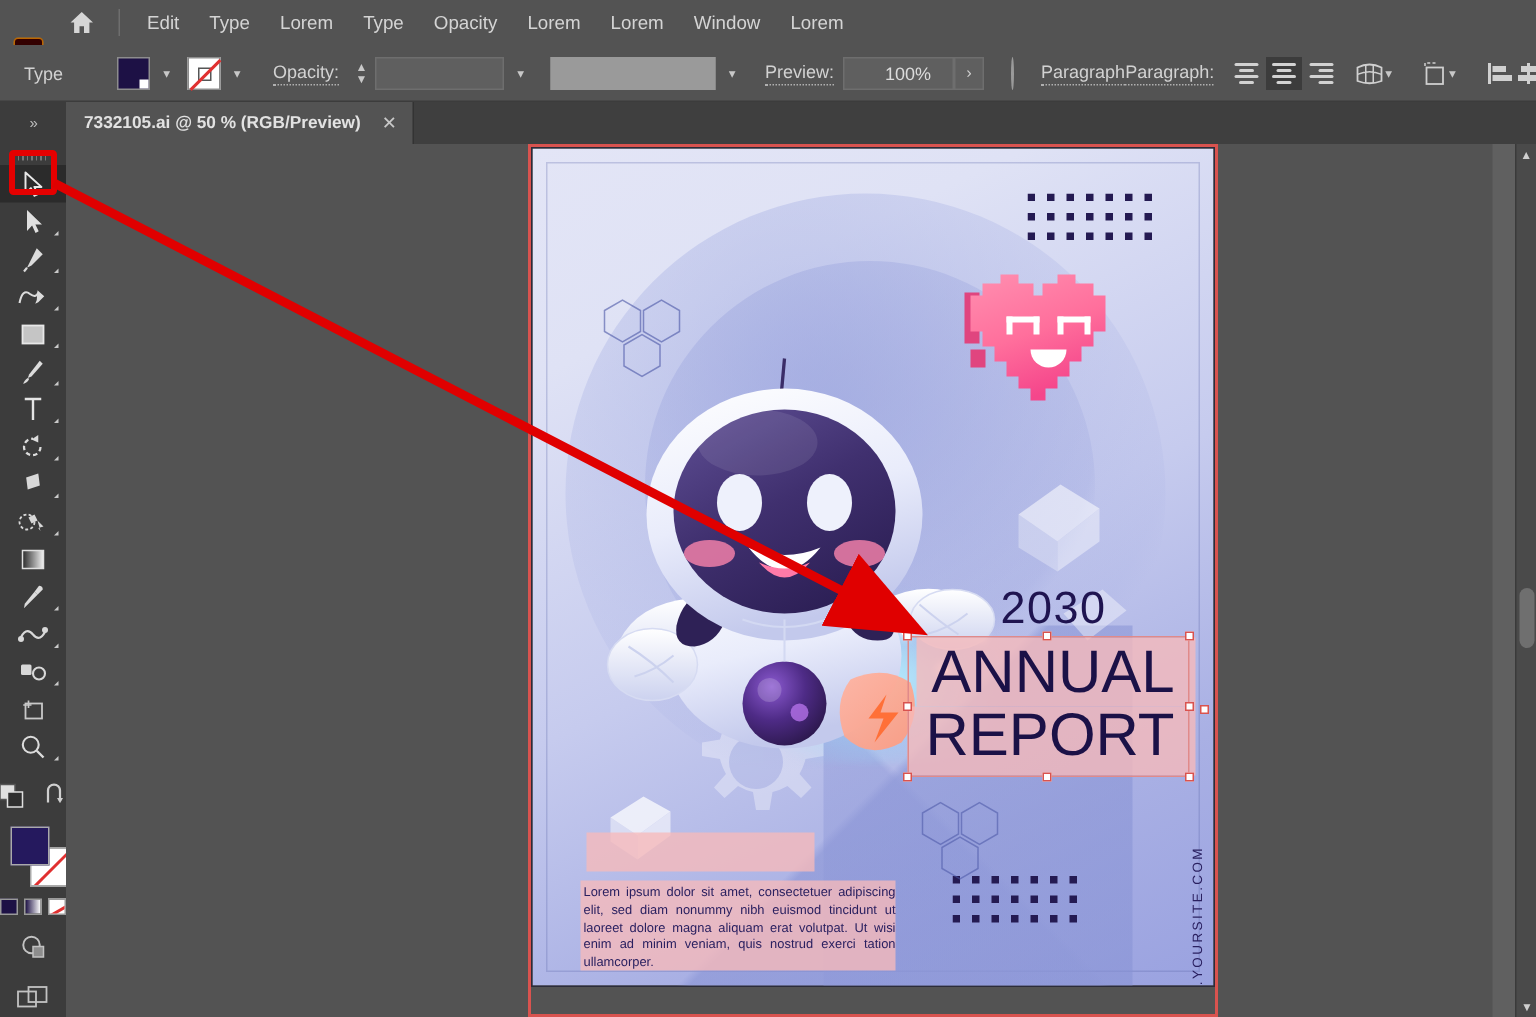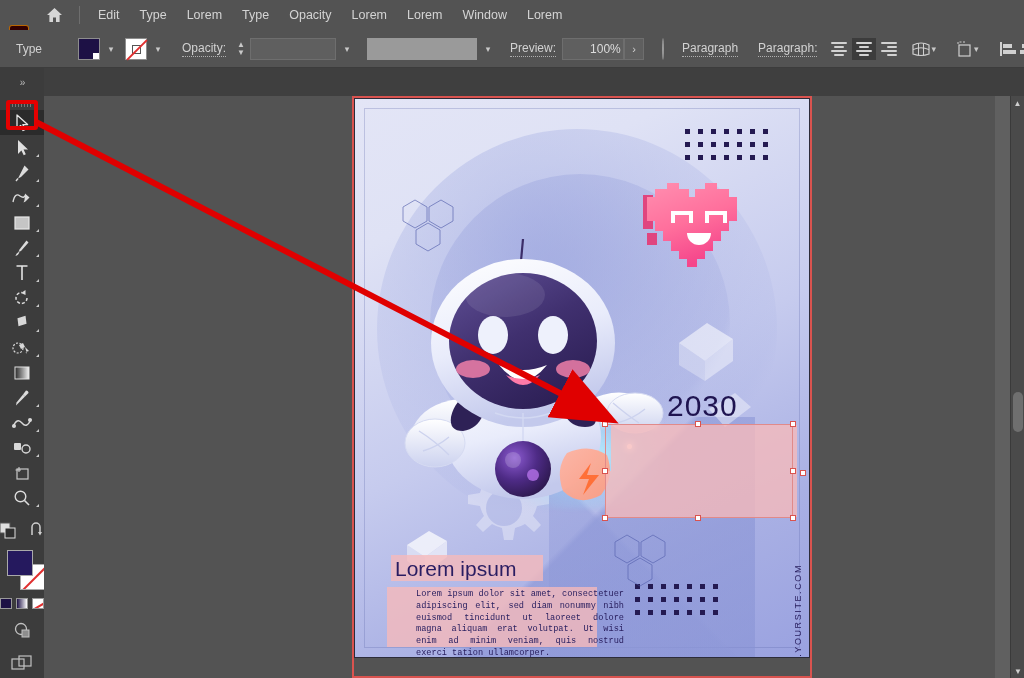--- a/index.html
+++ b/index.html
@@ -65,21 +65,21 @@
   .stepper{
     width:12px;height:22px;display:flex;flex-direction:column;
     align-items:center;justify-content:center;color:#c8c8c8;font-size:8px;line-height:8px;
   }
   .cb-field{
     height:22px;background:#5f5f5f;border:1px solid #6e6e6e;
     display:flex;align-items:center;color:#dcdcdc;font-size:12px;padding:0 6px;
   }
   .cb-field.stroke-w{ width:86px; }
   .cb-field.profile{ width:110px;background:#9a9a9a;border-color:#9a9a9a;}
-  .cb-field.opacity{ width:62px;padding-left:27px; }
+  .cb-field.opacity{ width:74px;padding-left:27px; }
   .arrow-btn{
     width:20px;height:22px;background:#5f5f5f;border:1px solid #6e6e6e;
     color:#d0d0d0;font-size:11px;display:flex;align-items:center;justify-content:center;
   }
   .vsep{width:1px;height:24px;background:#6a6a6a;margin:0 9px;}
   .recolor-icon{width:22px;height:22px;border-radius:50%;
     background:radial-gradient(circle at 50% 50%,#d8d8d8,#8f8f8f);
     border:1px solid #9a9a9a;position:relative;overflow:hidden;}
   .recolor-icon:before{content:"";position:absolute;left:10px;top:0;width:2px;height:22px;background:#6a6a6a;}
   .recolor-icon:after{content:"";position:absolute;left:0;top:10px;width:22px;height:2px;background:#6a6a6a;}
@@ -230,22 +230,21 @@
   }
   .p-lorem{
     position:absolute;left:40px;top:458px;
     color:#2a1d62;font-size:21px;font-weight:400;
     font-family:"Liberation Sans",sans-serif;
   }
   .p-para{
     position:absolute;left:34px;top:490px;width:208px;
     color:#2a2060;font-size:8.6px;line-height:11.8px;
     text-align:justify;
-    font-family:Liberation Mono, monospace;
-    margin-left:27px;
+    font-family:Liberation Sans, sans-serif;
   }
   .p-site{
     position:absolute;right:6px;bottom:0px;
     color:#2a2060;font-size:9px;letter-spacing:1.6px;
     writing-mode:vertical-rl; transform:rotate(180deg);
     font-family:"Liberation Sans",sans-serif;
   }
 
   
   .annot{position:absolute;left:0;top:0;width:1024px;height:678px;pointer-events:none;z-index:60;}
@@ -317,21 +316,21 @@
     <div class="cb-label dotted" style="margin-left:14px;">Preview:</div>
     <div class="cb-group" style="margin-left:6px;gap:0;">
       <div class="cb-field opacity">100%</div>
       <div class="arrow-btn">›</div>
     </div>
 
     <div class="vsep"></div>
     <div class="recolor-icon"></div>
 
     <div class="cb-label dotted" style="margin-left:18px;">Paragraph</div>
-    <div class="cb-label dotted" style="margin-left:20px;">Paragraph:</div>
+    <div class="cb-label dotted" style="margin-left:0;">Paragraph:</div>
 
     <div class="cb-group" style="margin-left:10px;gap:1px;">
       <div class="align-btn">
         <i style="width:16px"></i>
           <i style="width:10px"></i>
           <i style="width:16px"></i>
           <i style="width:10px"></i>
       </div>
       <div class="align-btn active">
         <i style="width:16px"></i>
@@ -385,20 +384,24 @@
           <rect x="5" y="4" width="9" height="4" fill="#d0d0d0"></rect>
           <rect x="1" y="10" width="13" height="4" fill="#d0d0d0"></rect>
         </svg>
     </div>
     <div class="vsep" style="margin:0 6px;"></div>
 
   </div>
 
   <div class="tabbar"></div>
   <div class="panel-collapse">»</div>
+  <div class="doc-tab">
+    <span class="tt">7332105.ai @ 50 % (RGB/Preview)</span>
+    <span class="xx">✕</span>
+  </div>
 
   <div class="toolbar">
     <div class="grip2"></div>
 
     <div class="tool sel-inner">
       <svg width="14" height="18" viewBox="0 0 14 18">
           <path d="M2 1 L2 15 L5.6 11.4 L8 16.5 L10.2 15.4 L7.9 10.6 L12.6 10.6 Z" fill="none" stroke="#e8e8e8" stroke-width="1.3" stroke-linejoin="round"></path>
         </svg>
     </div>
     <div class="tool">
@@ -748,32 +751,35 @@
             <rect x="84" y="40" width="4" height="12"></rect>
         </g>
         <path fill="#ffffff" d="M48 62 h24 a12 12 0 0 1 -24 0 z"></path>
       </svg>
 
       <div class="p-year">2030</div>
 
       <div class="sel-fillbox" style="left:256px;top:326px;width:186px;height:46px;"></div>
       <div class="sel-fillbox" style="left:250px;top:372px;width:192px;height:46px;"></div>
       <div class="sel-box" style="left:250px;top:325px;width:188px;height:94px;"></div>
+      <div class="p-title">
+        <span>ANNUAL</span>
+        <span class="l2">REPORT</span>
+      </div>
       <div class="handle" style="left:247px;top:322px;"></div>
       <div class="handle" style="left:340px;top:322px;"></div>
       <div class="handle" style="left:435px;top:322px;"></div>
       <div class="handle" style="left:247px;top:369px;"></div>
       <div class="handle" style="left:435px;top:369px;"></div>
       <div class="handle" style="left:445px;top:371px;"></div>
       <div class="handle" style="left:247px;top:416px;"></div>
       <div class="handle" style="left:340px;top:416px;"></div>
       <div class="handle" style="left:435px;top:416px;"></div>
 
       <div class="sel-fillbox" style="left:36px;top:456px;width:152px;height:26px;"></div>
-      <div class="p-lorem">Lorem ipsum</div>
 
       <div class="sel-fillbox" style="left:32px;top:488px;width:210px;height:60px;"></div>
       <div class="p-para">Lorem ipsum dolor sit amet, consectetuer adipiscing elit, sed diam nonummy nibh euismod tincidunt ut laoreet dolore magna aliquam erat volutpat. Ut wisi enim ad minim veniam, quis nostrud exerci tation ullamcorper.</div>
 
       <div class="p-site">.YOURSITE.COM</div>
     </div>
   </div>
 
   <div class="rightpanel"></div>
   <div class="vscroll">

